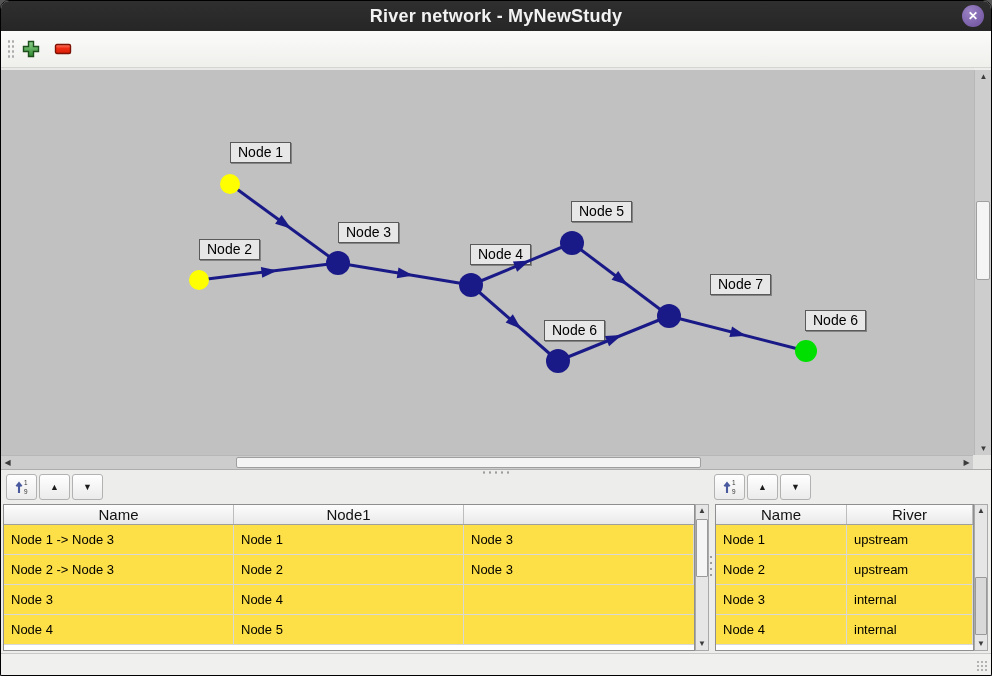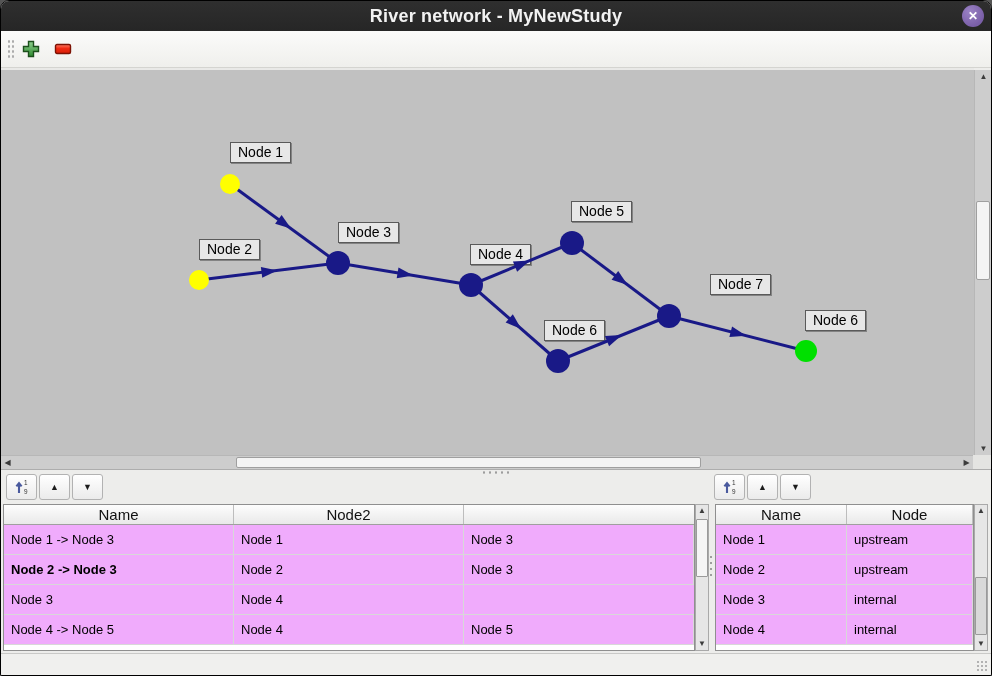--- a/index.html
+++ b/index.html
@@ -71,21 +71,21 @@
     background:linear-gradient(#ffffff,#ebebeb); display:flex; align-items:center; justify-content:center; cursor:pointer;
   }
   .tri { font-size:9px; color:#1c1c1c; line-height:1; }
   
   .data-table { position:absolute; background:#fff; border:1px solid #8f8f8f; overflow:hidden; }
   .t-header { display:flex; height:20px; background:linear-gradient(#fdfdfd,#e9e9e9); border-bottom:1px solid #9f9f9f; }
   .t-header .hcell {
     font-size:15px; color:#111; display:flex; align-items:center; justify-content:center;
     border-right:1px solid #bdbdbd; cursor:pointer;
   }
-  .t-row { display:flex; height:30px; background:#f0abfc; border-bottom:1px solid #d8d8d8; }
+  .t-row { display:flex; height:30px; background:#fde047; border-bottom:1px solid #d8d8d8; }
   .t-row .cell {
     font-size:13px; color:#000; display:flex; align-items:center; padding-left:7px;
     border-right:1px solid #d8d8d8; overflow:hidden; white-space:nowrap; cursor:default;
   }
   .tbl-vsb { position:absolute; width:14px; background:#e6e6e6; border:1px solid #a9a9a9; }
   .tbl-vsb .up   { left:0; top:0; width:12px; height:12px; }
   .tbl-vsb .down { left:0; bottom:0; width:12px; height:12px; }
   .tbl-vsb .thumb { position:absolute; left:0; width:12px; border:1px solid #9a9a9a; border-radius:1px; }
   #v-splitter { position:absolute; left:708px; top:80px; width:4px; height:26px;
     background-image:radial-gradient(circle,#9d9d9d 1px,transparent 1.3px); background-size:4px 6px; cursor:col-resize; }
@@ -199,38 +199,37 @@
     <div class="panel-btn" style="left:38px">
         <span class="tri">▲</span>
       </div>
     <div class="panel-btn" style="left:71px">
         <span class="tri">▼</span>
       </div>
 
     <div class="data-table" id="reaches-table" style="left:2px; top:30px; width:692px; height:147px;">
         <div class="t-header">
           <div class="hcell" style="width: 230px;">Name</div>
-          <div class="hcell" style="width: 230px;">Node2</div>
+          <div class="hcell" style="width: 230px;">Node1</div>
         </div>
         <div class="t-row">
           <div class="cell" style="width: 230px;">Node 1 -&gt; Node 3</div>
           <div class="cell" style="width: 230px;">Node 1</div>
           <div class="cell" style="width: 230px;">Node 3</div>
         </div>
         <div class="t-row">
-          <div class="cell" style="width: 230px; font-weight: bold;">Node 2 -&gt; Node 3</div>
+          <div class="cell" style="width: 230px;">Node 2 -&gt; Node 3</div>
           <div class="cell" style="width: 230px;">Node 2</div>
           <div class="cell" style="width: 230px;">Node 3</div>
         </div>
         <div class="t-row">
           <div class="cell" style="width: 230px;">Node 3</div>
           <div class="cell" style="width: 230px;">Node 4</div>
         </div>
         <div class="t-row">
-          <div class="cell" style="width: 230px;">Node 4 -&gt; Node 5</div>
           <div class="cell" style="width: 230px;">Node 4</div>
           <div class="cell" style="width: 230px;">Node 5</div>
         </div>
       </div>
     <div class="tbl-vsb" style="left:694px; top:30px; height:147px;">
       <div class="sb-arrow up">▲</div>
       <div class="thumb" style="top:14px; height:58px; background:#f5f5f5;"></div>
       <div class="sb-arrow down">▼</div>
     </div>
 
@@ -246,21 +245,21 @@
     <div class="panel-btn" style="left:746px">
         <span class="tri">▲</span>
       </div>
     <div class="panel-btn" style="left:779px">
         <span class="tri">▼</span>
       </div>
 
     <div class="data-table" id="nodes-table" style="left:714px; top:30px; width:259px; height:147px;">
         <div class="t-header">
           <div class="hcell" style="width: 131px;">Name</div>
-          <div class="hcell" style="width: 126px;">Node</div>
+          <div class="hcell" style="width: 126px;">River</div>
         </div>
         <div class="t-row">
           <div class="cell" style="width: 131px;">Node 1</div>
           <div class="cell" style="width: 126px;">upstream</div>
         </div>
         <div class="t-row">
           <div class="cell" style="width: 131px;">Node 2</div>
           <div class="cell" style="width: 126px;">upstream</div>
         </div>
         <div class="t-row">

